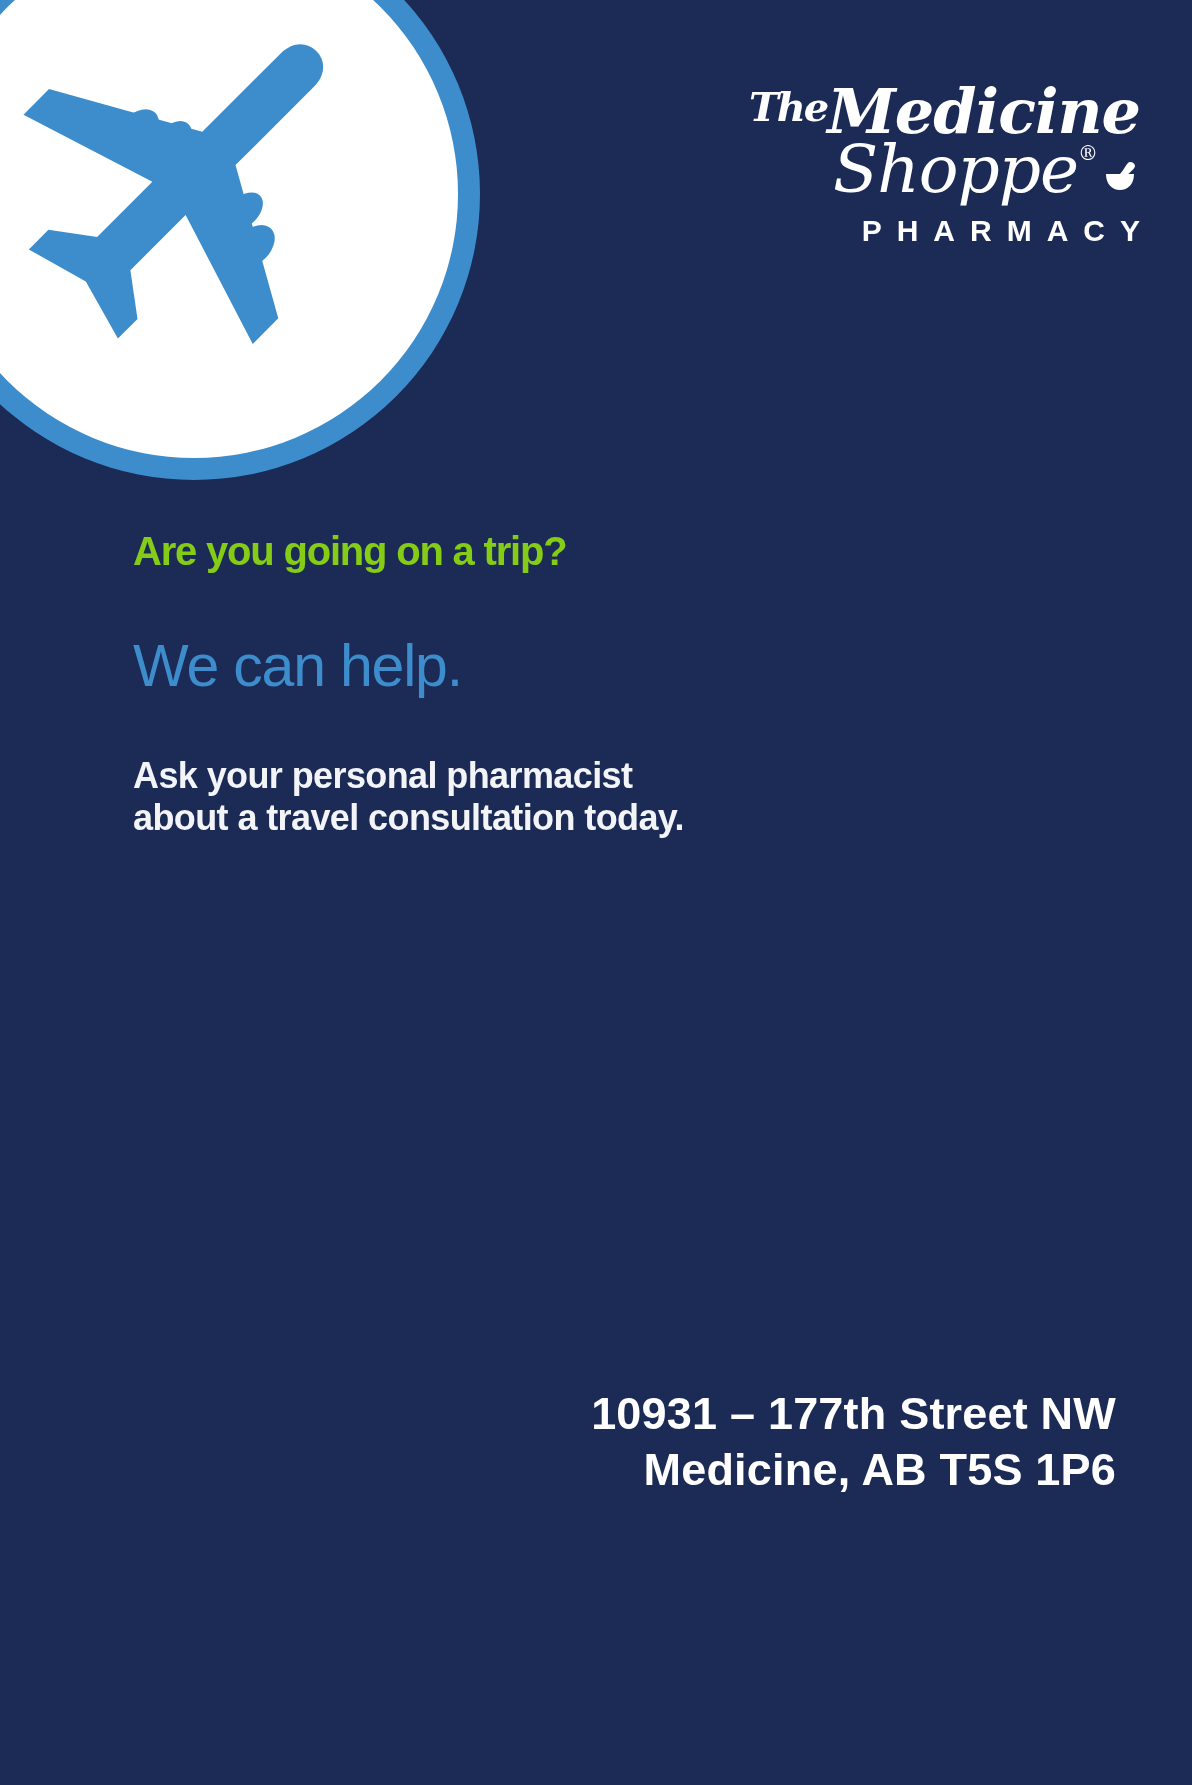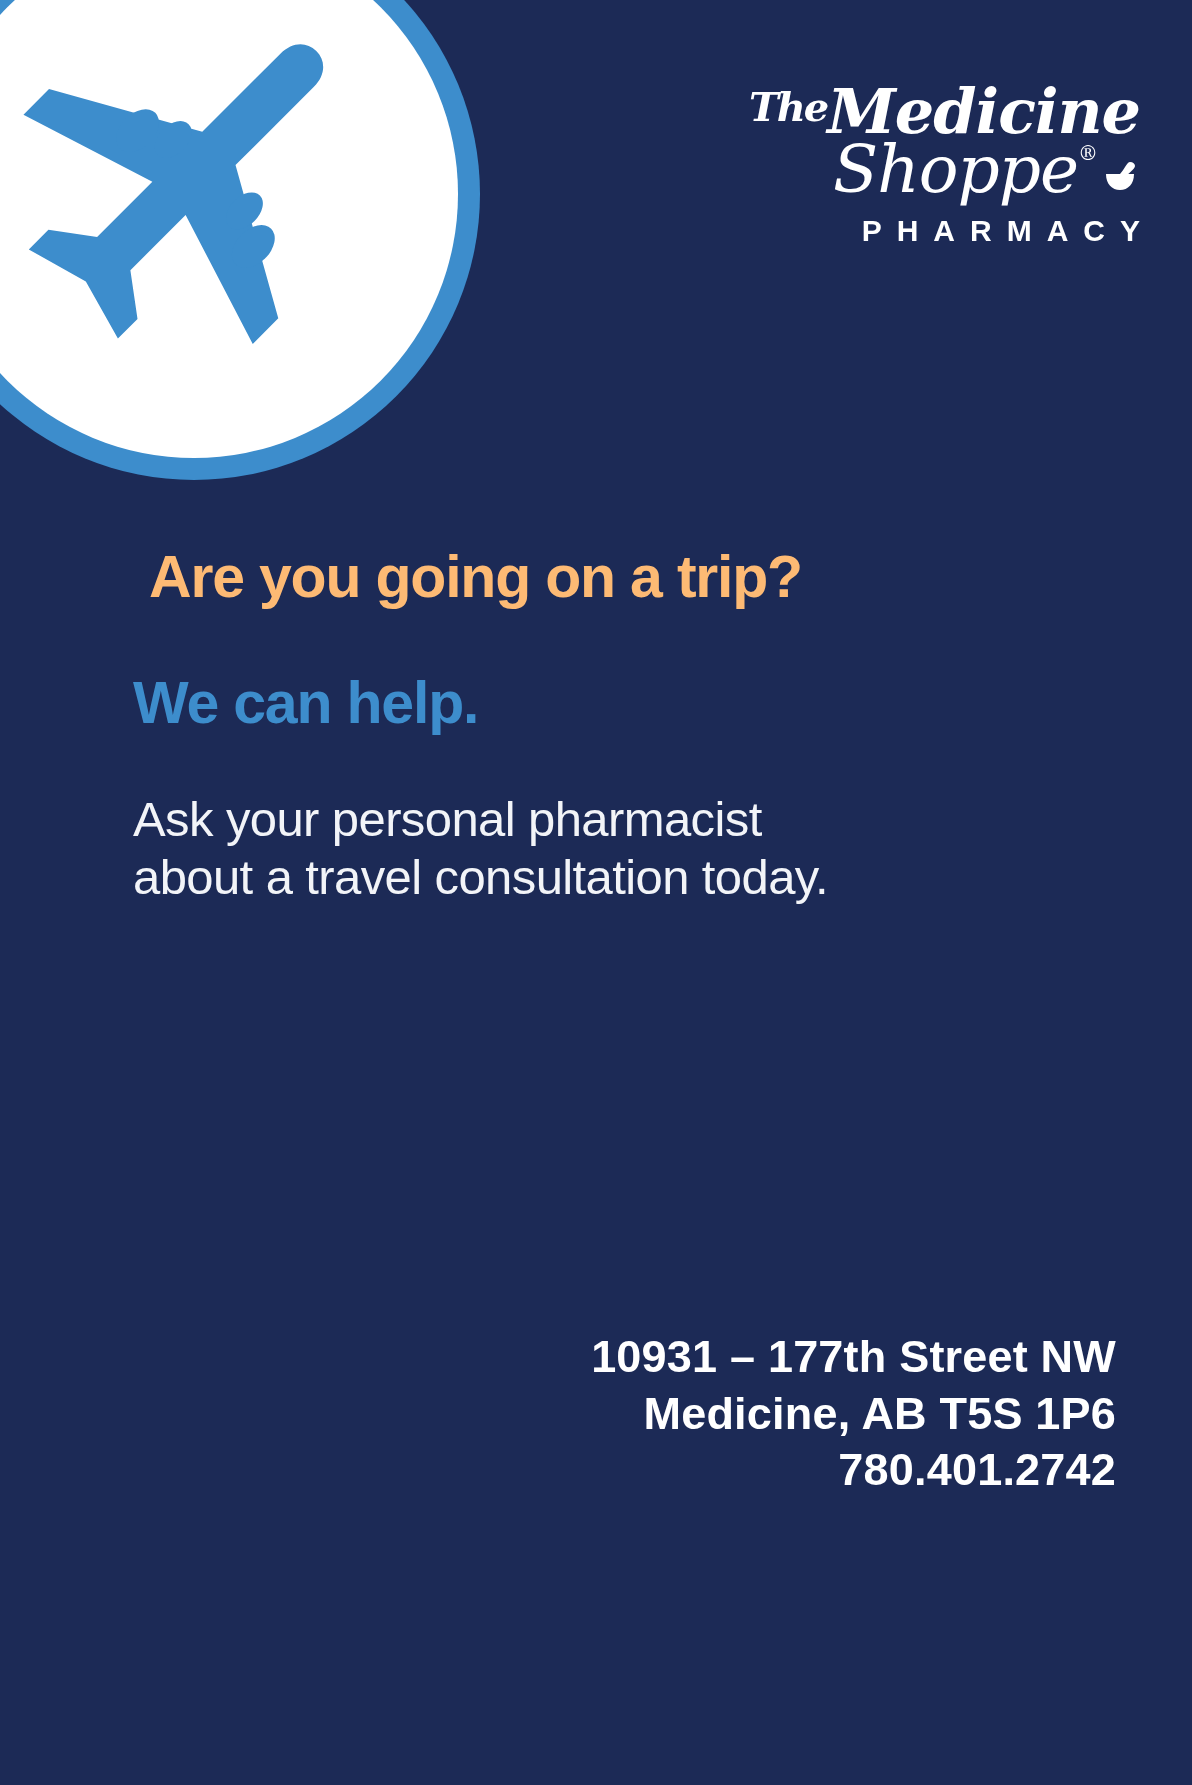--- a/index.html
+++ b/index.html
@@ -118,45 +118,45 @@
   }
 
   
   .copy {
     position: absolute;
     left: 133px;
     top: 530px;
     width: 900px;
   }
   .headline {
-    color: #fdba74;
-    font-family: "Liberation Sans", sans-serif;
-    font-weight: 700;
-    font-size: 59px;
+    color: #84cc16;
+    font-family: "Liberation Sans", sans-serif;
+    font-weight: 700;
+    font-size: 40px;
     line-height: 1.08;
     letter-spacing: -1.2px;
-    margin: 16px;
+    margin: 0;
     white-space: pre-line;
   }
   .headline-1 { margin-bottom: 62px; }
   .headline-2 { margin-bottom: 56px; }
   .accent {
     color: #3d8dcc;
     font-family: "Liberation Sans", sans-serif;
-    font-weight: 700;
+    font-weight: 400;
     font-size: 59px;
     line-height: 1.08;
     letter-spacing: -1.2px;
     margin: 0 0 56px 0;
   }
   .body-copy {
     color: #f2f4f8;
     font-family: "Liberation Sans", sans-serif;
-    font-weight: 400;
-    font-size: 49px;
+    font-weight: 700;
+    font-size: 36px;
     line-height: 1.17;
     letter-spacing: -0.6px;
     margin: 0;
     white-space: pre-line;
   }
 
   
   .address {
     position: absolute;
     right: 76px;
@@ -233,16 +233,15 @@
   <div class="copy">
     <p class="headline headline-1">Are you going on a trip?</p>
     <p class="accent">We can help.</p>
     <p class="body-copy">Ask your personal pharmacist
 about a travel consultation today.</p>
   </div>
 
   <div class="address">
     <div>10931 – 177th Street NW</div>
     <div>Medicine, AB T5S 1P6</div>
-    <div>780.401.2742</div>
   </div>
 
 </div>
 
 </body></html>

